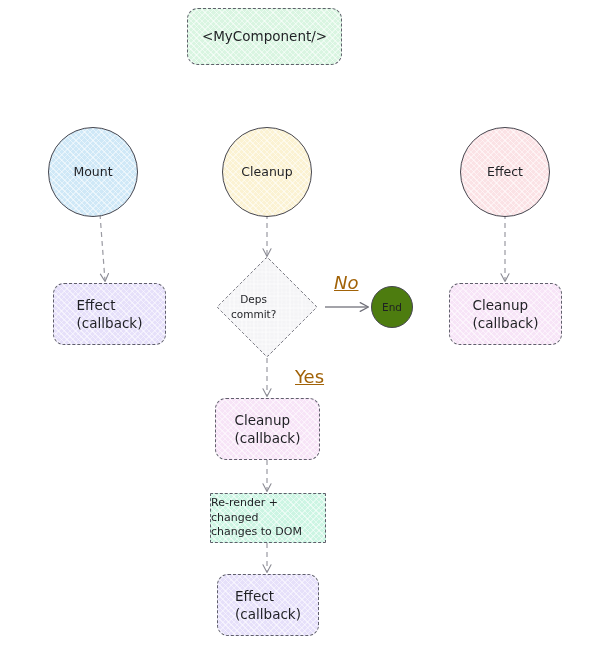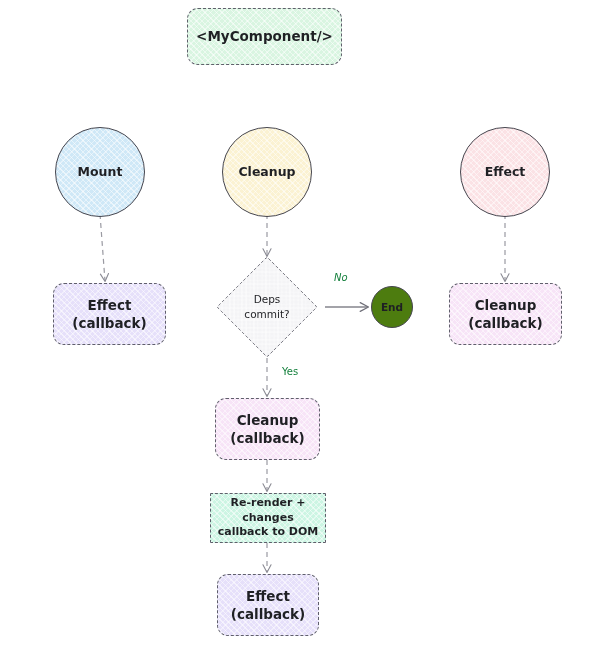--- a/index.html
+++ b/index.html
@@ -19,25 +19,23 @@
     left: 0; top: 0;
     width: 593px;
     height: 654px;
   }
   .node {
     position: absolute;
     box-sizing: border-box;
     display: flex;
     align-items: center;
     justify-content: center;
-    text-align: center;
     color: #1f2024;
     line-height: 1.35;
     z-index: 2;
-    font-weight: bold;
   }
   .hatch {
     background-image:
       repeating-linear-gradient(45deg, rgba(255,255,255,0.55) 0 1px, rgba(255,255,255,0) 1px 4px),
       repeating-linear-gradient(-45deg, rgba(255,255,255,0.45) 0 1px, rgba(255,255,255,0) 1px 4px);
   }
   .rounded-box {
     border-radius: 11px;
     border: 1.4px dashed #5f5f6b;
     font-size: 13.5px;
@@ -67,33 +65,34 @@
     border-radius: 3px;
     box-sizing: border-box;
   }
   .diamond-label {
     position: absolute;
     left: 0; top: 0;
     width: 100%;
     height: 100%;
     display: flex;
     align-items: center;
-    justify-content: center;
+    justify-content: flex-start;
     text-align: center;
     font-size: 10.5px;
     color: #1f2024;
     line-height: 1.45;
   }
   .edge-label {
     position: absolute;
-    font-size: 10px;
+    font-size: 18px;
     font-style: italic;
-    color: #15803d;
+    color: #a16207;
     z-index: 3;
     white-space: nowrap;
+    text-decoration: underline;
   }
   .line-1 { line-height: 1.35; }
 </style>
 </head>
 <body>
 
 <svg id="canvas" viewBox="0 0 593 654" xmlns="http://www.w3.org/2000/svg">
   <defs>
     <marker id="arrowDashed" viewBox="0 0 12 12" refX="9" refY="6" markerWidth="9" markerHeight="9" orient="auto-start-reverse">
       <path d="M 1 1.5 L 9.5 6 L 1 10.5" fill="none" stroke="#8a8a93" stroke-width="1.2" stroke-linecap="round" stroke-linejoin="round"></path>
@@ -115,21 +114,21 @@
 
   <path d="M 267 543 L 267 572" fill="none" stroke="#9a9aa2" stroke-width="1.2" stroke-dasharray="5,4" marker-end="url(#arrowDashed)"></path>
 
   <path d="M 505 214 L 505 281" fill="none" stroke="#9a9aa2" stroke-width="1.2" stroke-dasharray="5,4" marker-end="url(#arrowDashed)"></path>
 </svg>
 
 <div class="node rounded-box hatch" style="left:187px; top:8px; width:155px; height:57px; background-color:#d9f5e1;">
   <span>&lt;MyComponent/&gt;</span>
 </div>
 
-<div class="node circle hatch" style="left:55px; top:127px; width:90px; height:90px; background-color:#cfe8f7;">
+<div class="node circle hatch" style="left:48px; top:127px; width:90px; height:90px; background-color:#cfe8f7;">
   <span>Mount</span>
 </div>
 
 <div class="node circle hatch" style="left:222px; top:127px; width:90px; height:90px; background-color:#fbf2d2;">
   <span>Cleanup</span>
 </div>
 
 <div class="node circle hatch" style="left:460px; top:127px; width:90px; height:90px; background-color:#fbe2e5;">
   <span>Effect</span>
 </div>
@@ -164,27 +163,27 @@
 
 <div class="node rounded-box hatch" style="left:215px; top:398px; width:105px; height:62px; background-color:#f7e4f7;">
   <div class="line-1">
     <div>Cleanup</div>
     <div>(callback)</div>
   </div>
 </div>
 
 <div class="node sharp-box hatch" style="left:210px; top:493px; width:116px; height:50px; background-color:#ccf5e3;">
   <div class="line-1">
-    <div>Re-render + changes</div>
-    <div>callback to DOM</div>
+    <div>Re-render + changed</div>
+    <div>changes to DOM</div>
   </div>
 </div>
 
 <div class="node rounded-box hatch" style="left:217px; top:574px; width:102px; height:62px; background-color:#e6e0fa;">
   <div class="line-1">
     <div>Effect</div>
     <div>(callback)</div>
   </div>
 </div>
 
 <div class="edge-label" style="left:334px; top:272px;">No</div>
 
-<div class="edge-label" style="left:282px; top:366px; font-style:normal;">Yes</div>
+<div class="edge-label" style="left:295px; top:366px; font-style:normal;">Yes</div>
 
 </body></html>

